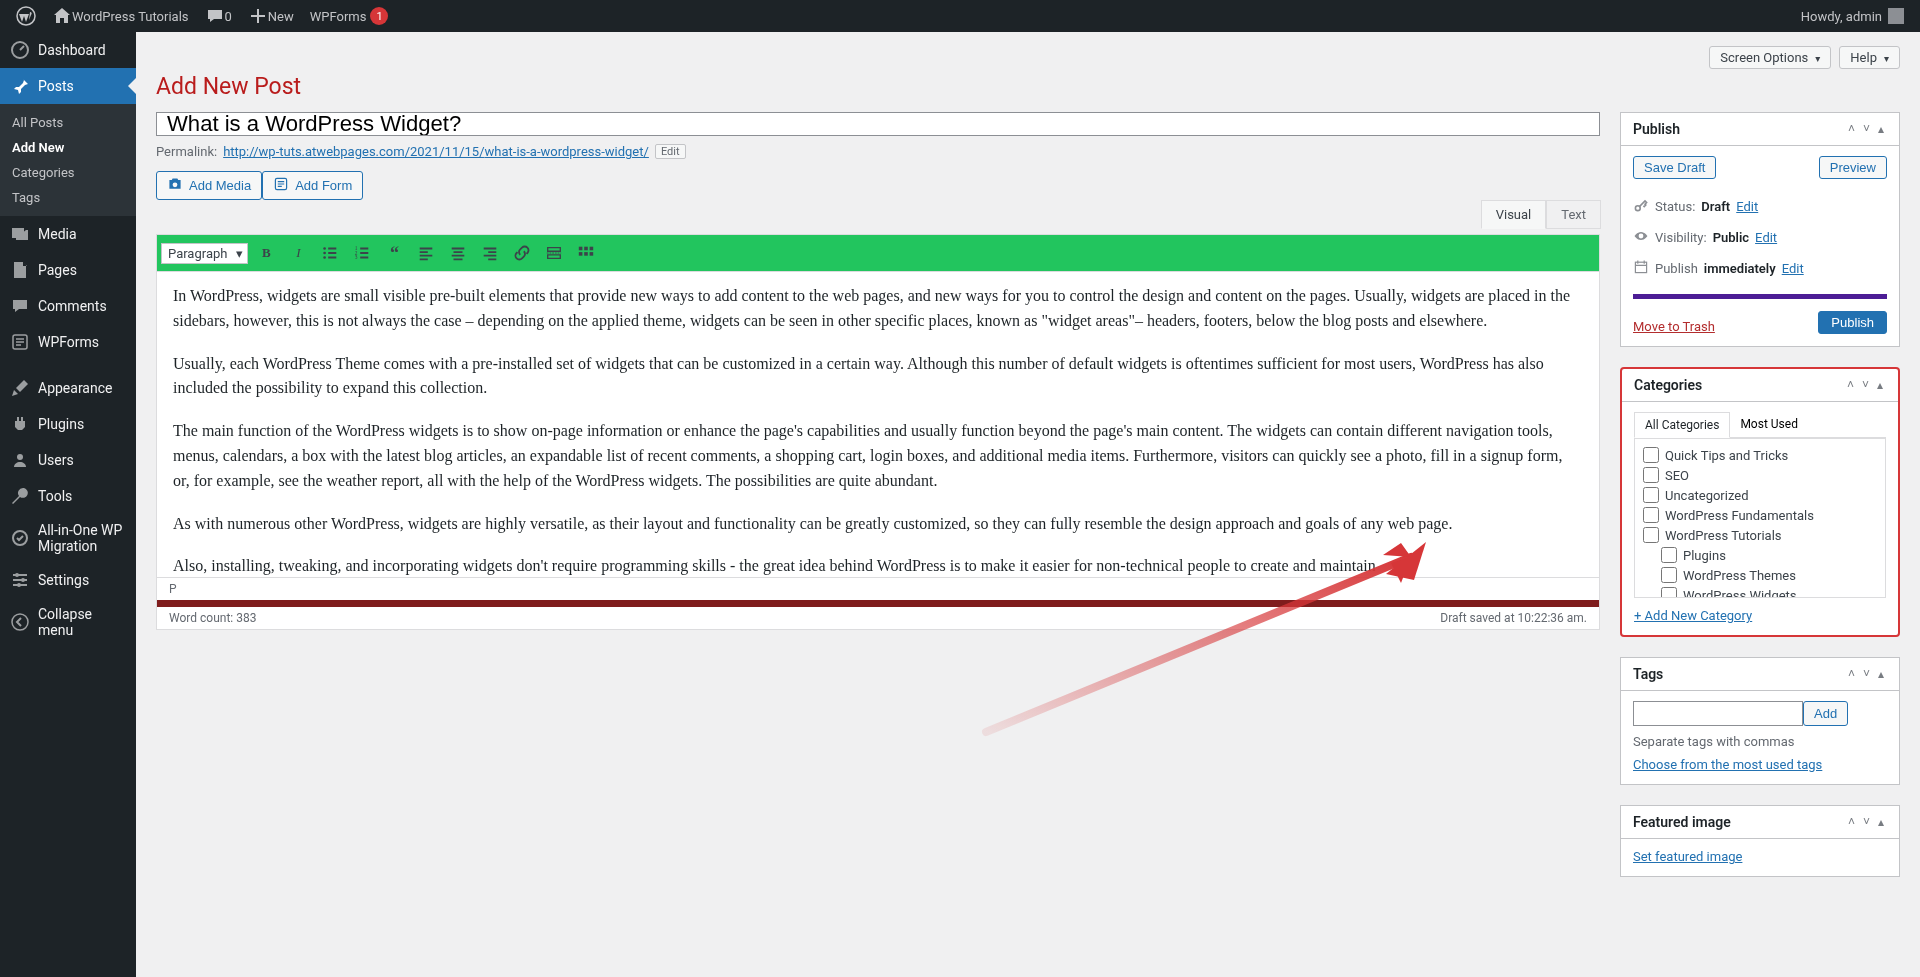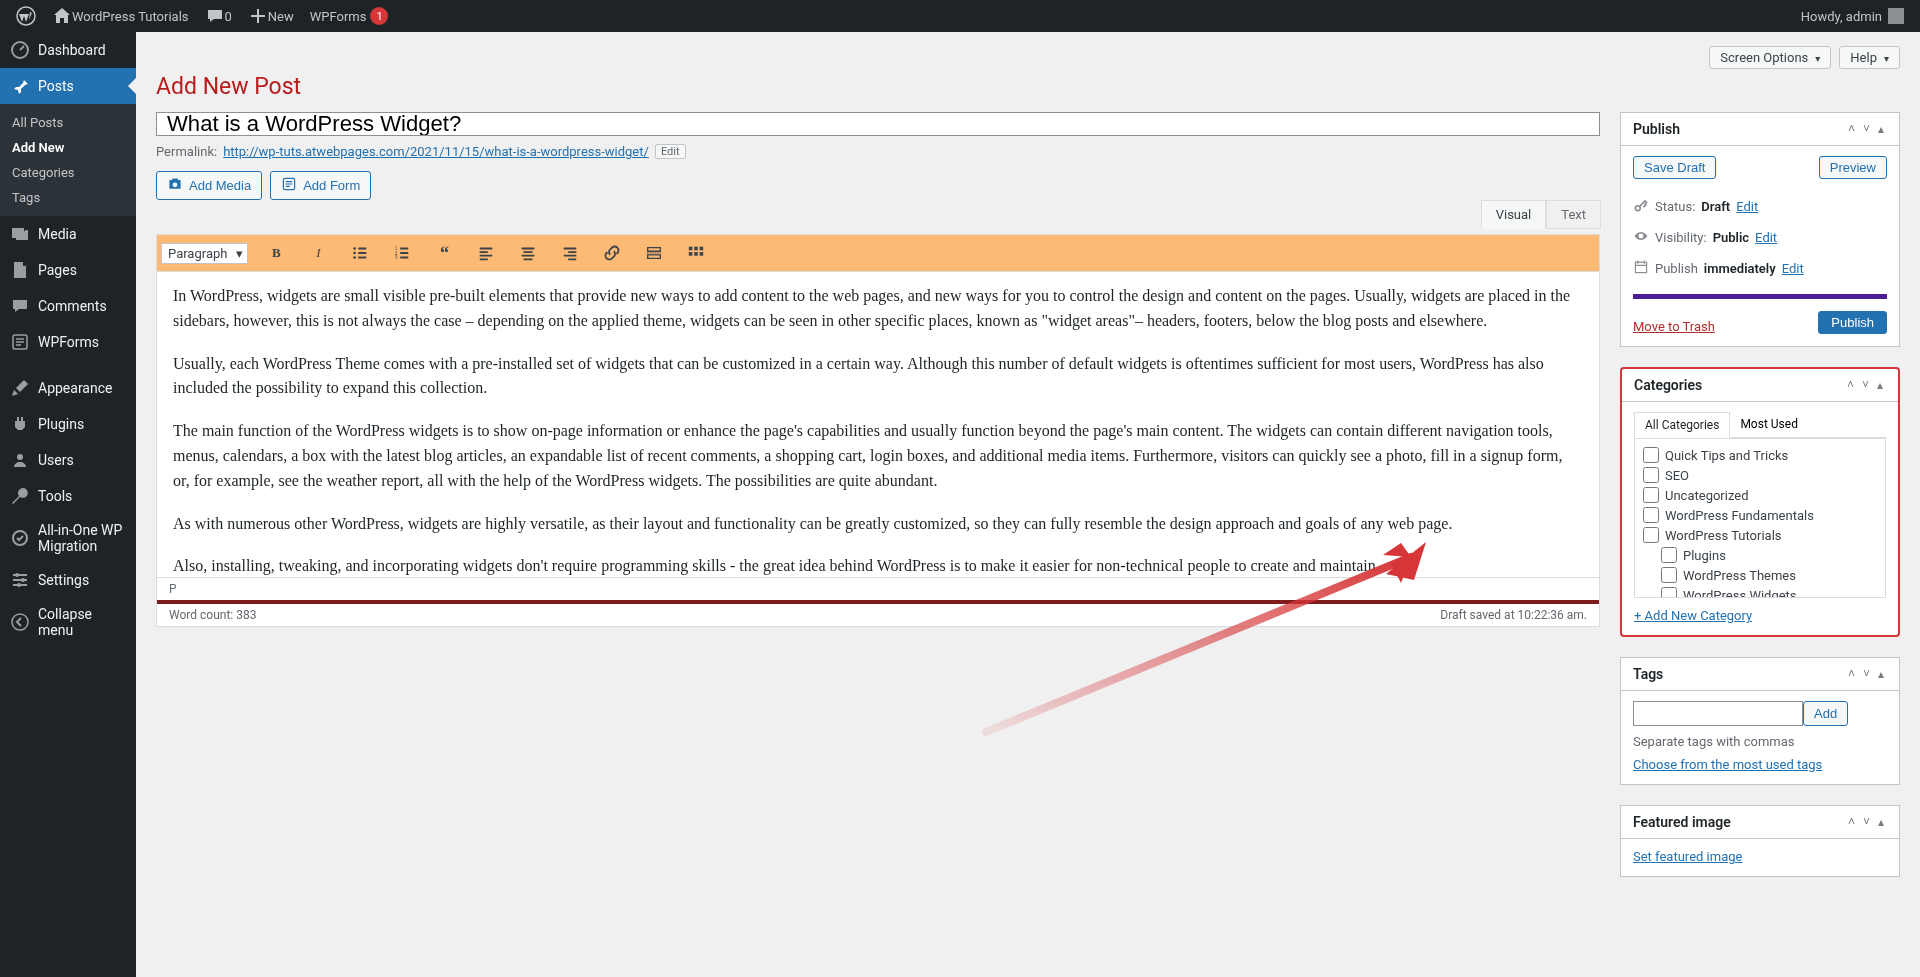--- a/index.html
+++ b/index.html
@@ -25,27 +25,27 @@
 .top-tabs { display: flex; justify-content: flex-end; gap: 8px; padding-top: 6px; }
 .top-tab { border: 1px solid #c3c4c7; background: #f6f7f7; padding: 3px 10px; font-size: 13px; cursor: pointer; display: flex; align-items: center; gap: 4px; border-radius: 3px; }
 .top-tab .carrot::after { content: "▾"; font-size: 10px; margin-left: 3px; }
 h1.heading { font-size: 23px; font-weight: 400; color: #b91c1c; margin: 4px 0 12px; }
 .body-cols { display: flex; gap: 20px; }
 .main { flex: 1; min-width: 0; }
 .side { width: 280px; }
 #title { width: 100%; font-size: 1.7em; padding: 3px 10px; height: 24px; border: 1px solid #8c8f94; background: #fff; outline: none; }
 .permalink { font-size: 13px; color: #646970; margin: 8px 0 12px; display: flex; align-items: center; gap: 6px; }
 .permalink .editslug { font-size: 11px; border: 1px solid #c3c4c7; background: #f6f7f7; padding: 0 5px; cursor: pointer; border-radius: 2px; }
-.media-btns { display: flex; gap: 8px; margin-bottom: 8px; position: relative; }
+.media-btns { display: flex; gap: 0; margin-bottom: 8px; position: relative; }
 .btn-outline { border: 1px solid #2271b1; color: #2271b1; background: #f6f7f7; padding: 4px 10px; font-size: 13px; cursor: pointer; border-radius: 3px; display: flex; align-items: center; gap: 6px; }
 .editor-box { border: 1px solid #dcdcde; background: #fff; position: relative; }
 .ed-tabs { display: flex; position: absolute; right: -1px; top: -34px; }
 .ed-tab { border: 1px solid #dcdcde; background: #f0f0f1; padding: 6px 14px; font-size: 13px; cursor: pointer; color: #646970; }
 .ed-tab.active { background: #f6f7f7; border-bottom-color: #f6f7f7; color: #3c434a; }
-.toolbar { display: flex; align-items: center; background: #fdba74; border-bottom: 1px solid #dcdcde; padding: 4px; gap: 14px; text-align: right; }
+.toolbar { display: flex; align-items: center; background: #22c55e; border-bottom: 1px solid #dcdcde; padding: 4px; gap: 4px; text-align: right; }
 .tb-select { border: 1px solid #c3c4c7; background: #fff; padding: 2px 20px 2px 6px; font-size: 13px; position: relative; }
 .tb-select::after { content: "▾"; position: absolute; right: 5px; }
 .tb-btn { width: 28px; height: 28px; display: flex; align-items: center; justify-content: center; cursor: pointer; font-family: Georgia, serif; }
 .ed-content { padding: 12px 16px; font-family: Georgia, serif; font-size: 16px; color: #1d2327; line-height: 1.55; height: 305px; overflow-y: scroll; position: relative; }
 .ed-content p { margin-bottom: 18px; }
 .statusbar { border-top: 1px solid #dcdcde; padding: 4px 12px; font-size: 12px; color: #646970; display: flex; justify-content: space-between; background: #fff; }
 .post-box { border: 1px solid #c3c4c7; background: #fff; margin-bottom: 20px; }
 .post-box-head { border-bottom: 1px solid #c3c4c7; padding: 8px 12px; display: flex; justify-content: space-between; align-items: center; }
 .post-box-head h2 { font-size: 14px; font-weight: 600; color: #1d2327; }
 .handle-controls { display: flex; gap: 2px; color: #787c82; }
@@ -356,21 +356,21 @@
             <div class="ed-content">
               <p>In WordPress, widgets are small visible pre-built elements that provide new ways to add content to the web pages, and new ways for you to control the design and content on the pages. Usually, widgets are placed in the sidebars, however, this is not always the case – depending on the applied theme, widgets can be seen in other specific places, known as "widget areas"– headers, footers, below the blog posts and elsewhere.</p>
               <p>Usually, each WordPress Theme comes with a pre-installed set of widgets that can be customized in a certain way. Although this number of default widgets is oftentimes sufficient for most users, WordPress has also included the possibility to expand this collection.</p>
               <p>The main function of the WordPress widgets is to show on-page information or enhance the page's capabilities and usually function beyond the page's main content. The widgets can contain different navigation tools, menus, calendars, a box with the latest blog articles, an expandable list of recent comments, a shopping cart, login boxes, and additional media items. Furthermore, visitors can quickly see a photo, fill in a signup form, or, for example, see the weather report, all with the help of the WordPress widgets. The possibilities are quite abundant.</p>
               <p>As with numerous other WordPress, widgets are highly versatile, as their layout and functionality can be greatly customized, so they can fully resemble the design approach and goals of any web page.</p>
               <p>Also, installing, tweaking, and incorporating widgets don't require programming skills - the great idea behind WordPress is to make it easier for non-technical people to create and maintain</p>
             </div>
             <div class="statusbar">
               <span>P</span>
             </div>
-            <div class="statusbar" style="border-top:4px solid #7f1d1d">
+            <div class="statusbar" style="border-top:7px solid #7f1d1d">
               <span><span>Word count:</span> <span>383</span></span>
               <span>Draft saved at 10:22:36 am.</span>
             </div>
           </div>
         </div>
       </div>
 
       <div class="side">
 
         <div class="post-box">

